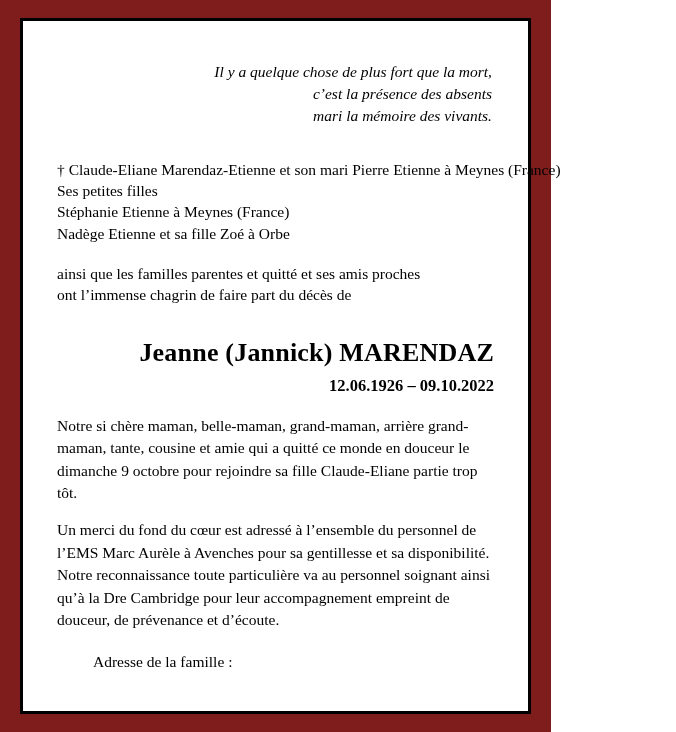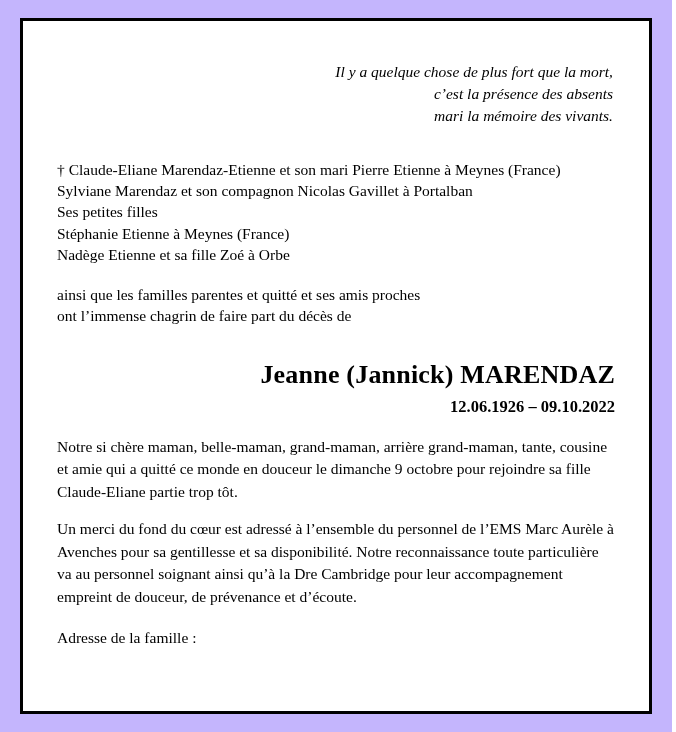--- a/index.html
+++ b/index.html
@@ -8,25 +8,25 @@
     background: #ffffff;
   }
   body {
     width: 676px;
     height: 732px;
     font-family: "Liberation Serif", serif;
     color: #000000;
     -webkit-font-smoothing: antialiased;
   }
   .page {
-    width: 672px;
+    width: 551px;
     height: 732px;
     box-sizing: border-box;
     padding: 18px 20px;
-    background: #c4b5fd;
+    background: #7f1d1d;
   }
   .notice-frame {
     box-sizing: border-box;
     width: 100%;
     height: 100%;
     border: 3px solid #000000;
     padding: 26px 34px 20px 34px;
     background: #ffffff;
   }
   .epigraph {
@@ -89,37 +89,37 @@
   .para:last-child {
     margin-bottom: 0;
   }
   .address-block {
     margin-top: 19px;
     font-size: 15.5px;
     line-height: 1.42;
   }
   .address-line {
     display: block;
+    margin-left: 36px;
   }
 </style>
 </head>
 <body>
 
 <div class="page">
   <div class="notice-frame">
 
     <div class="epigraph">
       <span class="epigraph-line">Il y a quelque chose de plus fort que la mort,</span>
       <span class="epigraph-line">c’est la présence des absents</span>
       <span class="epigraph-line">mari la mémoire des vivants.</span>
     </div>
 
     <div class="family-block">
       <span class="family-line">† Claude-Eliane Marendaz-Etienne et son mari Pierre Etienne à Meynes (France)</span>
-      <span class="family-line">Sylviane Marendaz et son compagnon Nicolas Gavillet à Portalban</span>
       <span class="family-line">Ses petites filles</span>
       <span class="family-line">Stéphanie Etienne à Meynes (France)</span>
       <span class="family-line">Nadège Etienne et sa fille Zoé à Orbe</span>
     </div>
 
     <div class="announce-block">
       <span class="announce-line">ainsi que les familles parentes et quitté et ses amis proches</span>
       <span class="announce-line">ont l’immense chagrin de faire part du décès de</span>
     </div>
 

